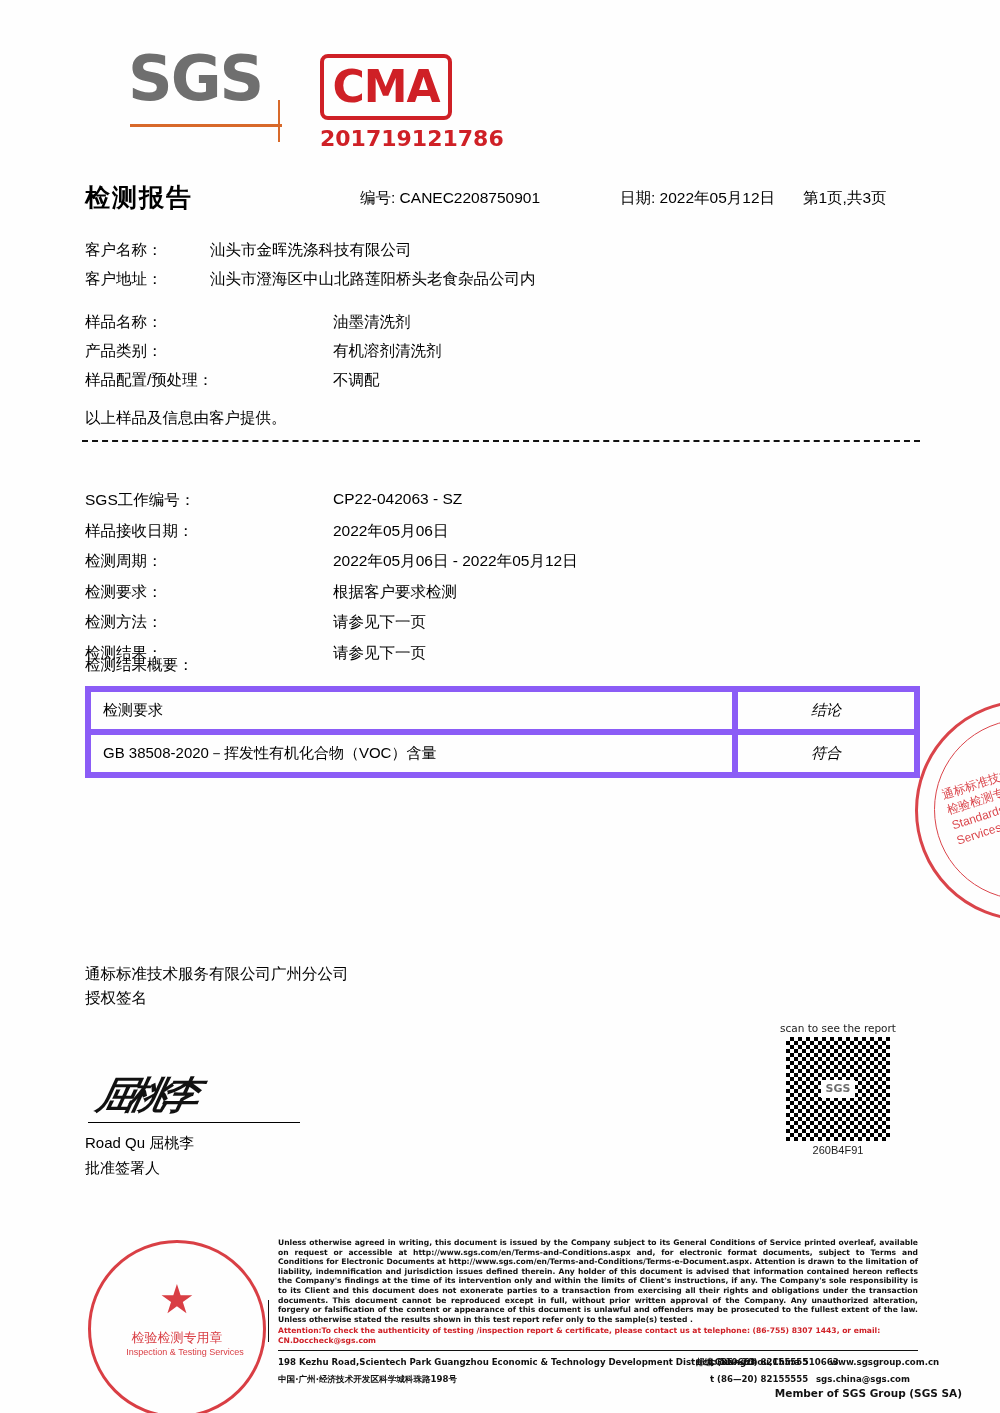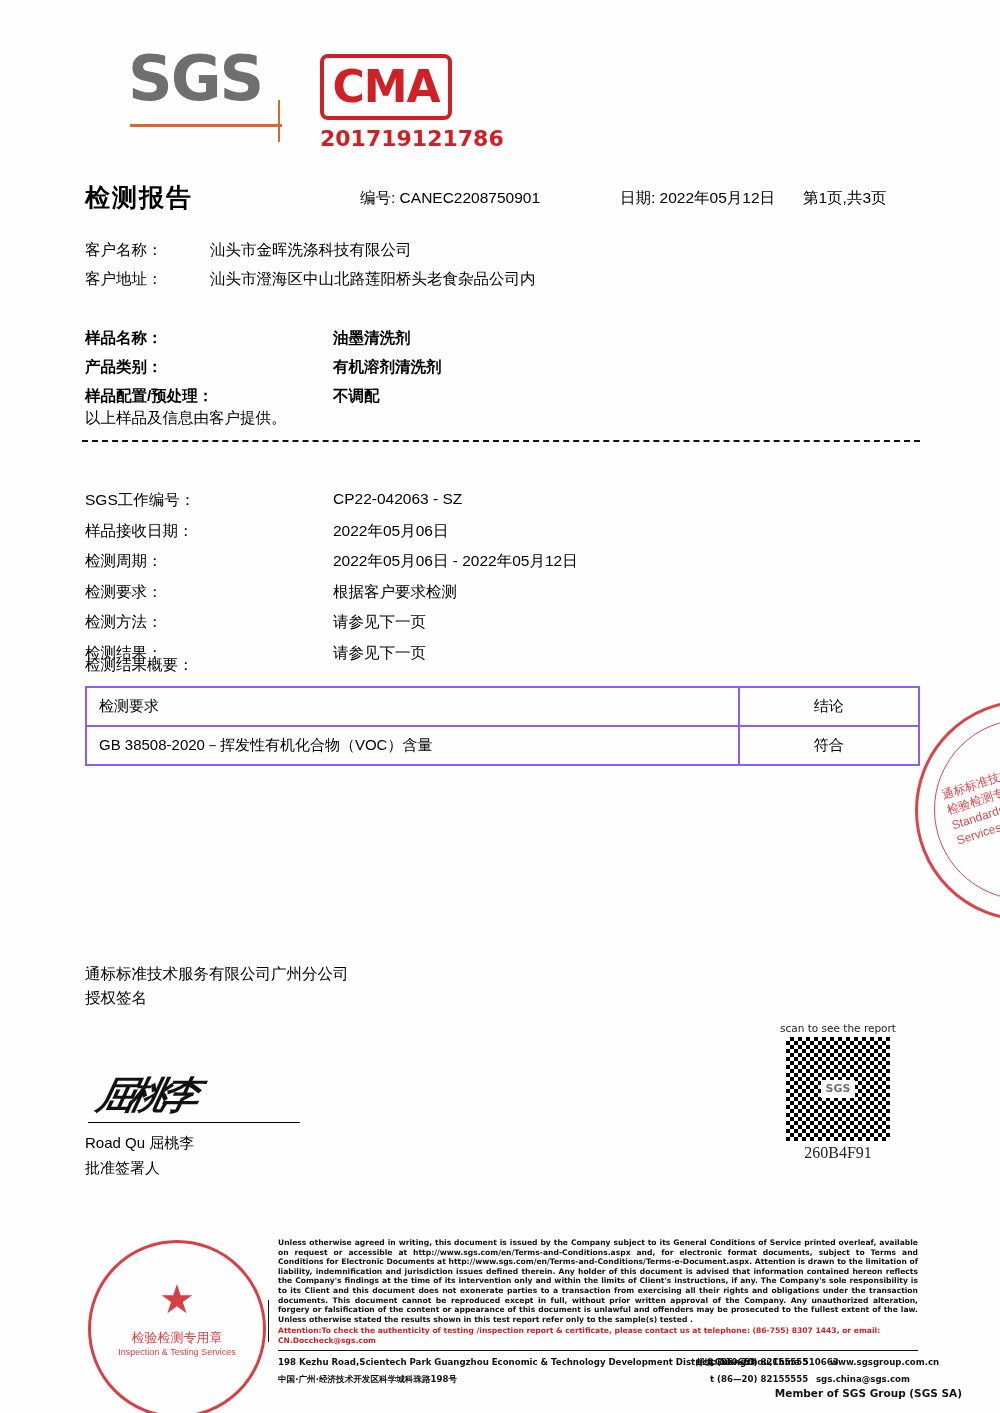--- a/index.html
+++ b/index.html
@@ -125,23 +125,22 @@
   
   .fields-a {
     position: absolute;
     left: 85px;
     top: 240px;
     width: 830px;
   }
   .fields-b {
     position: absolute;
     left: 85px;
-    top: 328px;
+    top: 312px;
     width: 830px;
-    font-weight: bold;
   }
   .frow {
     position: relative;
     height: 29px;
     font-size: 15.5px;
   }
   .flabel {
     position: absolute;
     left: 0;
     top: 0;
@@ -200,29 +199,29 @@
   .result-table {
     position: absolute;
     left: 85px;
     top: 686px;
     width: 835px;
     border-collapse: collapse;
     font-size: 15px;
   }
   .result-table th,
   .result-table td {
-    border: 2px solid #8b5cf6;
+    border: 6px solid #8b5cf6;
     padding: 9px 12px;
     font-weight: normal;
   }
   .result-table th {
     font-weight: normal;
   }
   .col-req { width: 670px; }
-  .col-res { width: 165px; text-align: center; }
+  .col-res { width: 165px; text-align: center; font-style: italic; }
   th.col-res { text-align: center; }
   .th-req { text-align: left; padding-left: 14px; }
   .td-req { text-align: left; padding-left: 20px; }
 
   
   .sign-company {
     position: absolute;
     left: 85px;
     top: 962px;
     font-size: 15.5px;
@@ -289,23 +288,23 @@
     height: 18px;
     background: #fff;
     color: #6f6f6f;
     font-family: "DejaVu Sans", sans-serif;
     font-weight: bold;
     font-size: 11px;
     line-height: 18px;
     text-align: center;
   }
   .qr-code-text {
-    font-size: 16px;
+    font-size: 11px;
     margin-top: 3px;
-    font-family: Liberation Serif, serif;
+    font-family: Liberation Sans, sans-serif;
     color: #222;
   }
 
   
   .stamp-right {
     position: absolute;
     left: 915px;
     top: 700px;
     width: 215px;
     height: 215px;
@@ -355,21 +354,21 @@
     position: absolute;
     left: 0;
     top: 86px;
     width: 100%;
     text-align: center;
     color: #d4242b;
     font-size: 13px;
   }
   .stamp-left-line2 {
     position: absolute;
-    left: 0;
+    left: 8px;
     top: 104px;
     width: 100%;
     text-align: center;
     color: #d4242b;
     font-size: 9px;
   }
 
   
   .footer {
     position: absolute;

